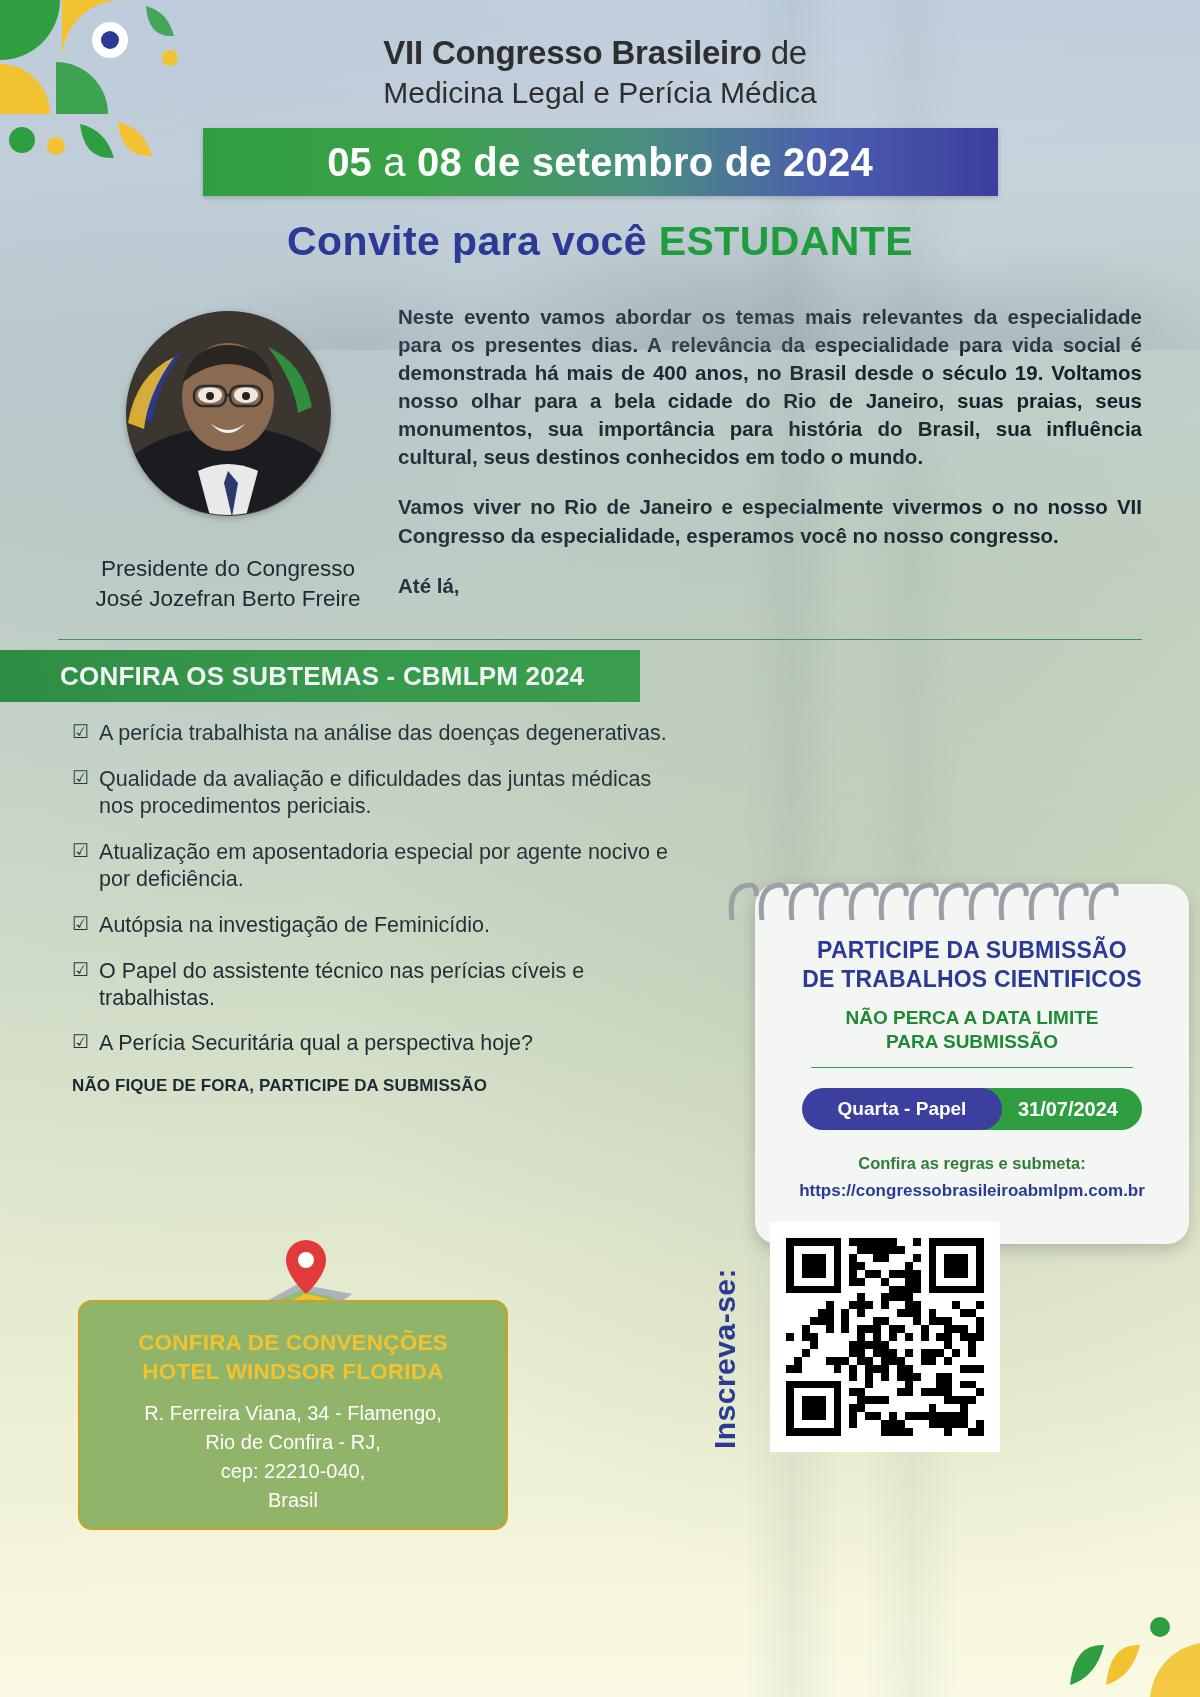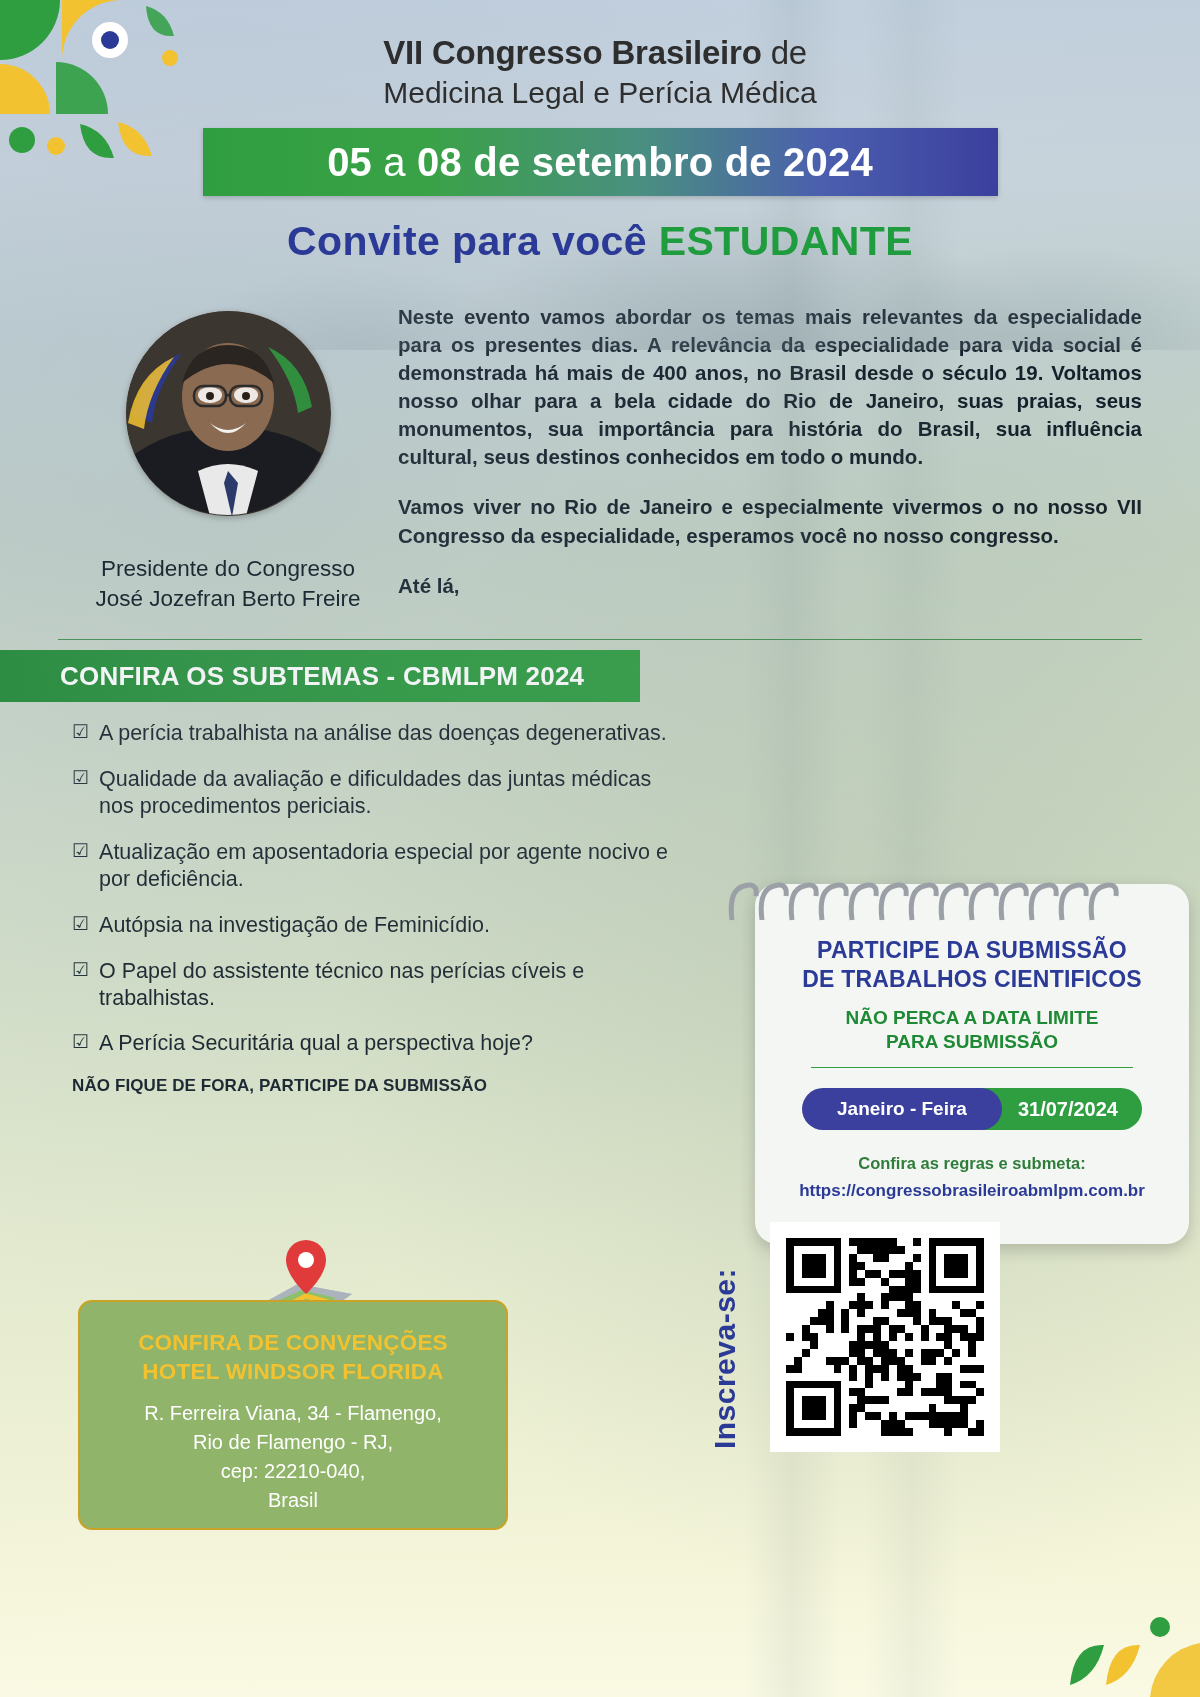--- a/index.html
+++ b/index.html
@@ -329,21 +329,21 @@
           <div>PARTICIPE DA SUBMISSÃO</div>
           <div>DE TRABALHOS CIENTIFICOS</div>
         </div>
         <div class="np-sub">
           <div>NÃO PERCA A DATA LIMITE</div>
           <div>PARA SUBMISSÃO</div>
         </div>
         <div class="np-rule"></div>
         <div class="np-date-row">
           <div class="np-when">31/07/2024</div>
-          <div class="np-day">Janeiro - Feira</div>
+          <div class="np-day">Quarta - Papel</div>
         </div>
         <div class="np-note">Confira as regras e submeta:</div>
         <div class="np-url">https://congressobrasileiroabmlpm.com.br</div>
       </div>
     </div>
     <svg class="spiral" viewBox="0 0 412 46">
       <g stroke="#9aa0a6" stroke-width="5" fill="none">
         <path d="M12 40 q-4 -30 12 -34 q14 -4 12 10"></path>
         <path d="M42 40 q-4 -30 12 -34 q14 -4 12 10"></path>
         <path d="M72 40 q-4 -30 12 -34 q14 -4 12 10"></path>
@@ -370,21 +370,21 @@
     <circle cx="66" cy="28" r="8" fill="#fff"></circle>
   </svg>
 
   <div class="venue">
     <h3>
       <span>CONFIRA DE CONVENÇÕES</span><br>
       <span>HOTEL WINDSOR FLORIDA</span>
     </h3>
     <p>
       <span>R. Ferreira Viana, 34 - Flamengo,</span><br>
-      <span>Rio de Flamengo - RJ,</span><br>
+      <span>Rio de Confira - RJ,</span><br>
       <span>cep: 22210-040,</span><br>
       <span>Brasil</span>
     </p>
   </div>
 
   <div class="qr-block">
     <div class="qr-label">Inscreva-se:</div>
     <div class="qr-white">
       <div class="qr-grid" id="qrgrid">
           <i></i>

